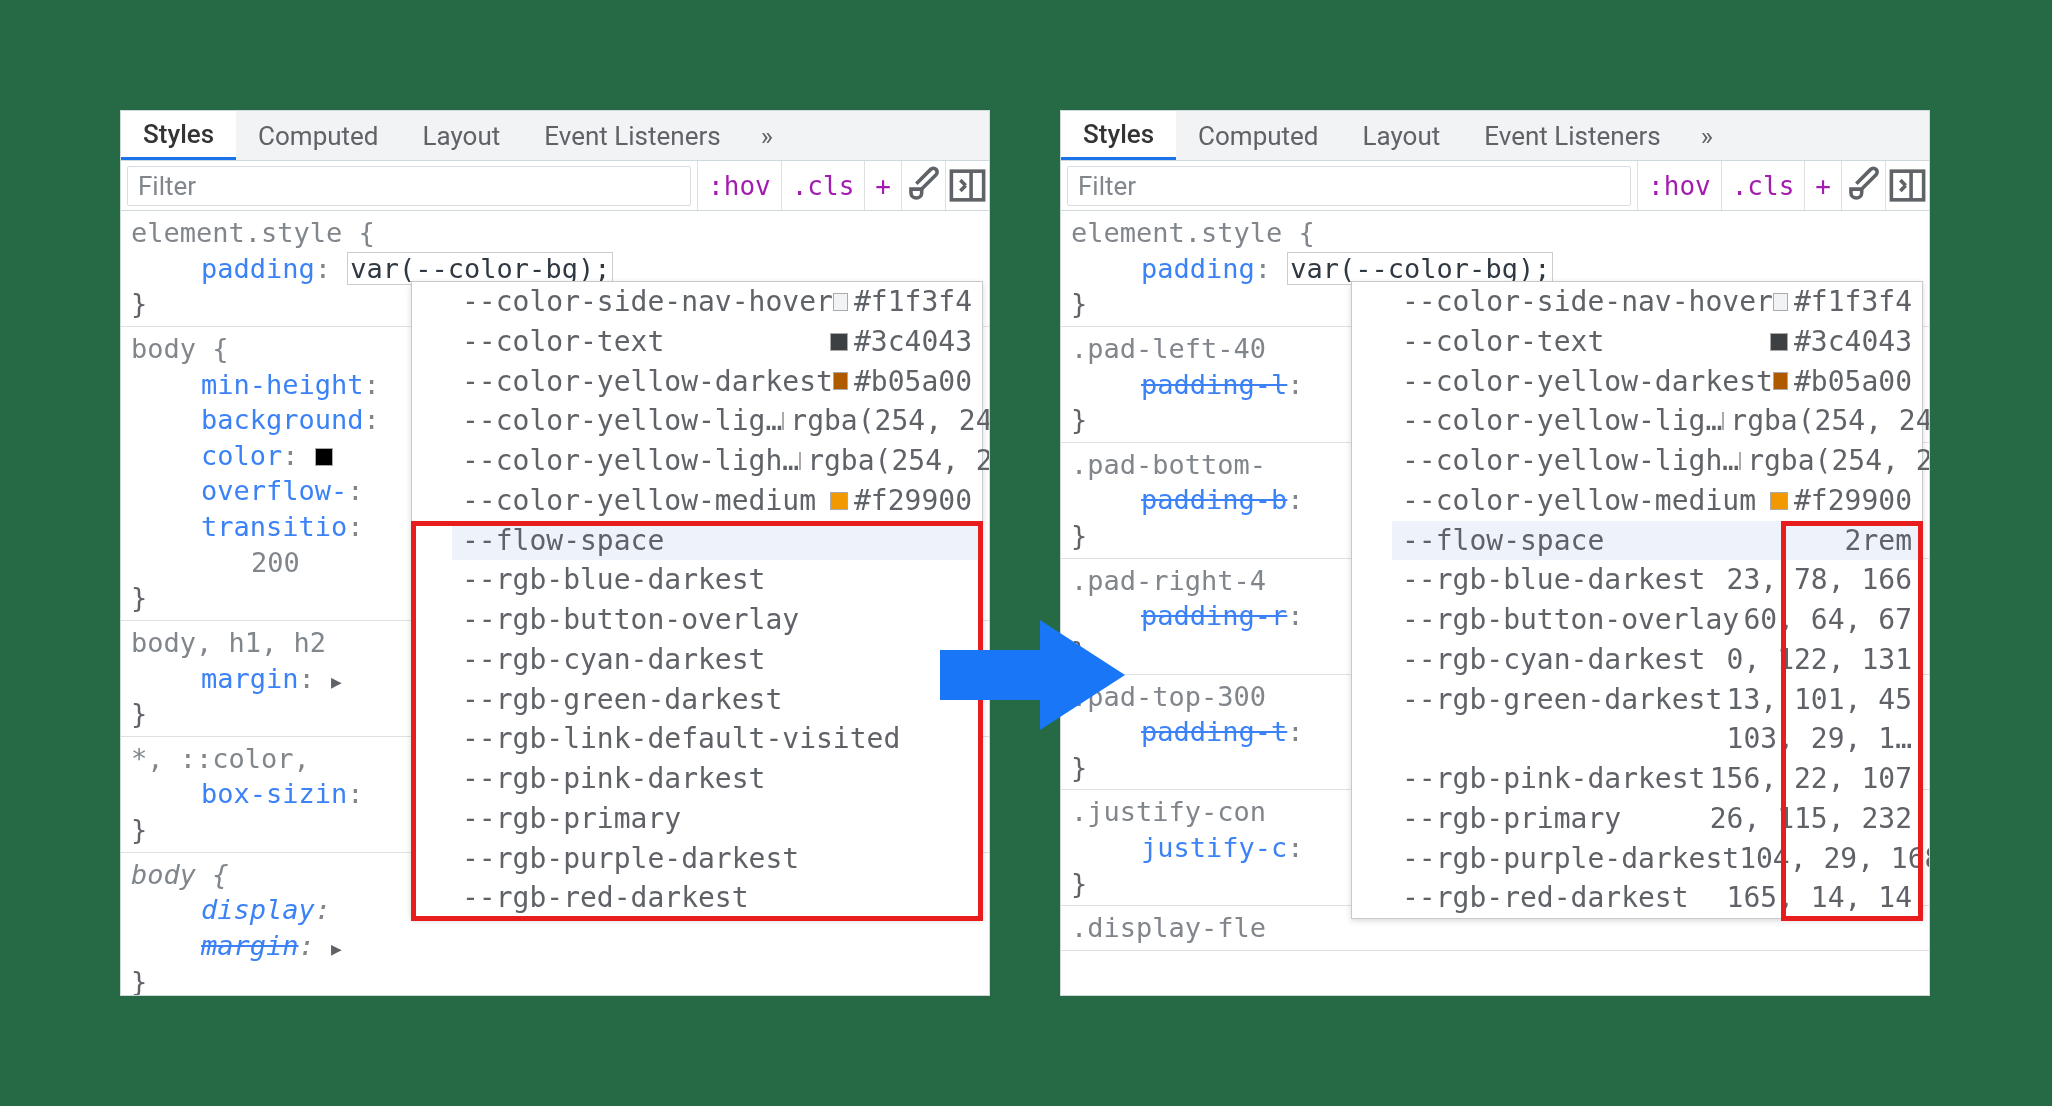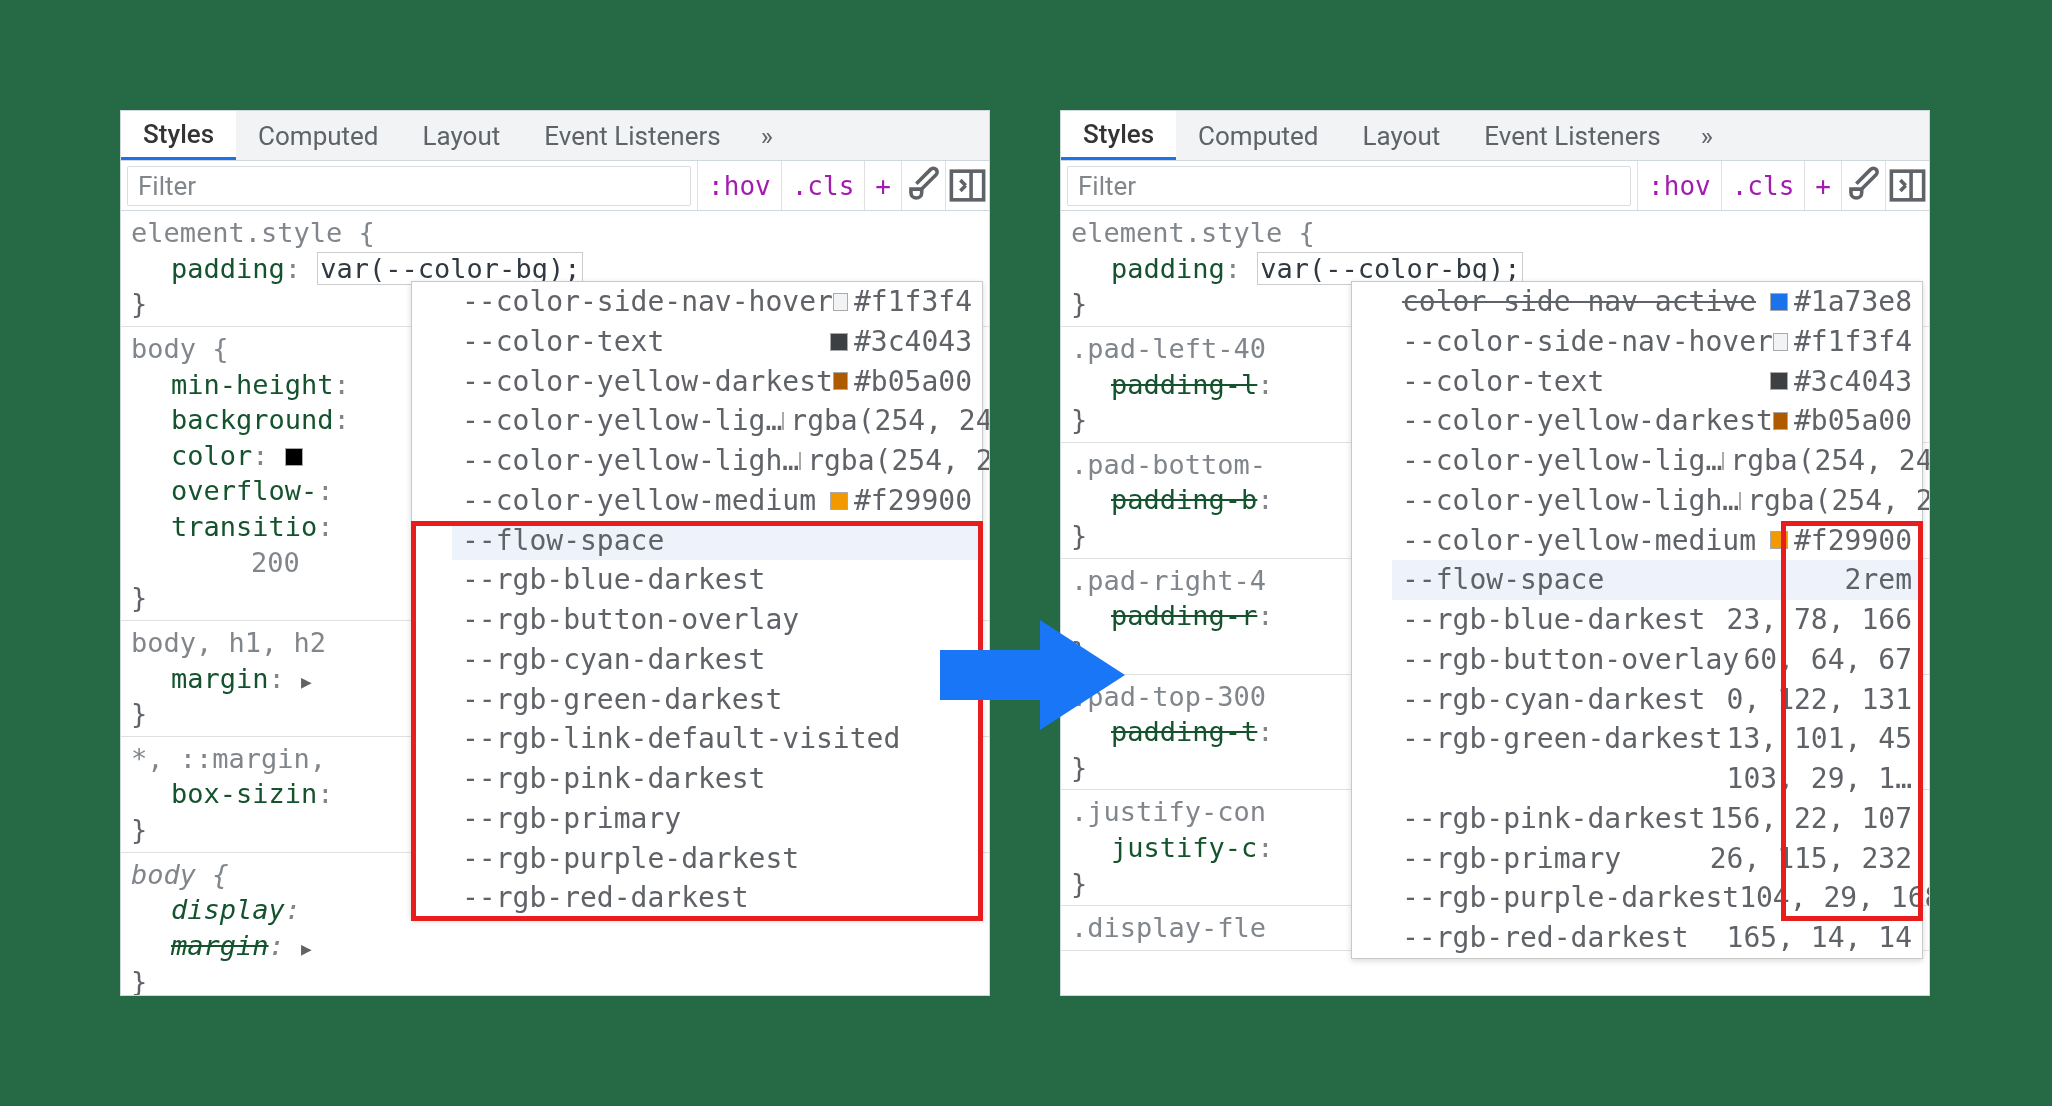--- a/index.html
+++ b/index.html
@@ -105,21 +105,21 @@
   .rule {
     padding:4px 10px 4px 10px;
     border-bottom:1px solid #e0e0e0;
     white-space:nowrap;
     font-family:Menlo,Consolas,monospace;
     font-size:27px;
     line-height:1.32;
   }
   .selector { color:#80868b; }
   .brace    { color:#5f6368; }
-  .prop     { color:#14532d; }
+  .prop     { color:#3b82f6;margin-left:30px; }
   .ital .prop { font-style:italic; }
   .ital .selector { font-style:italic; }
   .strike { text-decoration: line-through; }
   .valbox {
     border:1px solid #cccccc;
     padding:0 2px;
     background:#fff;
   }
   .tri::before {
     content:"▶";
@@ -233,21 +233,21 @@
             <div style="padding-left:40px;"><span class="prop ">transitio</span><span class="selector">:</span></div>
             <div style="padding-left:120px;"><span class="selector">200</span></div>
             <div><span class="brace">}</span></div>
           </div>
           <div class="rule">
             <div><span class="selector">body, h1, h2</span></div>
             <div style="padding-left:40px;"><span class="prop ">margin</span><span class="selector">: <span class="tri"></span></span></div>
             <div><span class="brace">}</span></div>
           </div>
           <div class="rule">
-            <div><span class="selector">*, ::margin,</span></div>
+            <div><span class="selector">*, ::color,</span></div>
             <div style="padding-left:40px;"><span class="prop ">box-sizin</span><span class="selector">:</span></div>
             <div><span class="brace">}</span></div>
           </div>
           <div class="rule ital">
             <div><span class="selector">body {</span></div>
             <div style="padding-left:40px;"><span class="prop ">display</span><span class="selector">:</span></div>
             <div style="padding-left:40px;"><span class="prop strike ">margin</span><span class="selector">: <span class="tri"></span></span></div>
             <div><span class="brace">}</span></div>
           </div>
         </div>
@@ -408,26 +408,20 @@
             <div style="padding-left:40px;"><span class="prop ">justify-c</span><span class="selector">:</span></div>
             <div><span class="brace">}</span></div>
           </div>
           <div class="rule">
             <div><span class="selector">.display-fle</span></div>
           </div>
         </div>
 
       <div class="popup rightpop" id="popR">
           <div class="row">
-            <span class="name strike">color side nav active</span>
-            <span class="spacer"></span>
-            <span class="sw" style="background:#1a73e8"></span>
-            <span class="val">#1a73e8</span>
-          </div>
-          <div class="row">
             <span class="name">--color-side-nav-hover</span>
             <span class="spacer"></span>
             <span class="sw" style="background:#f1f3f4"></span>
             <span class="val">#f1f3f4</span>
           </div>
           <div class="row">
             <span class="name">--color-text</span>
             <span class="spacer"></span>
             <span class="sw" style="background:#3c4043"></span>
             <span class="val">#3c4043</span>

